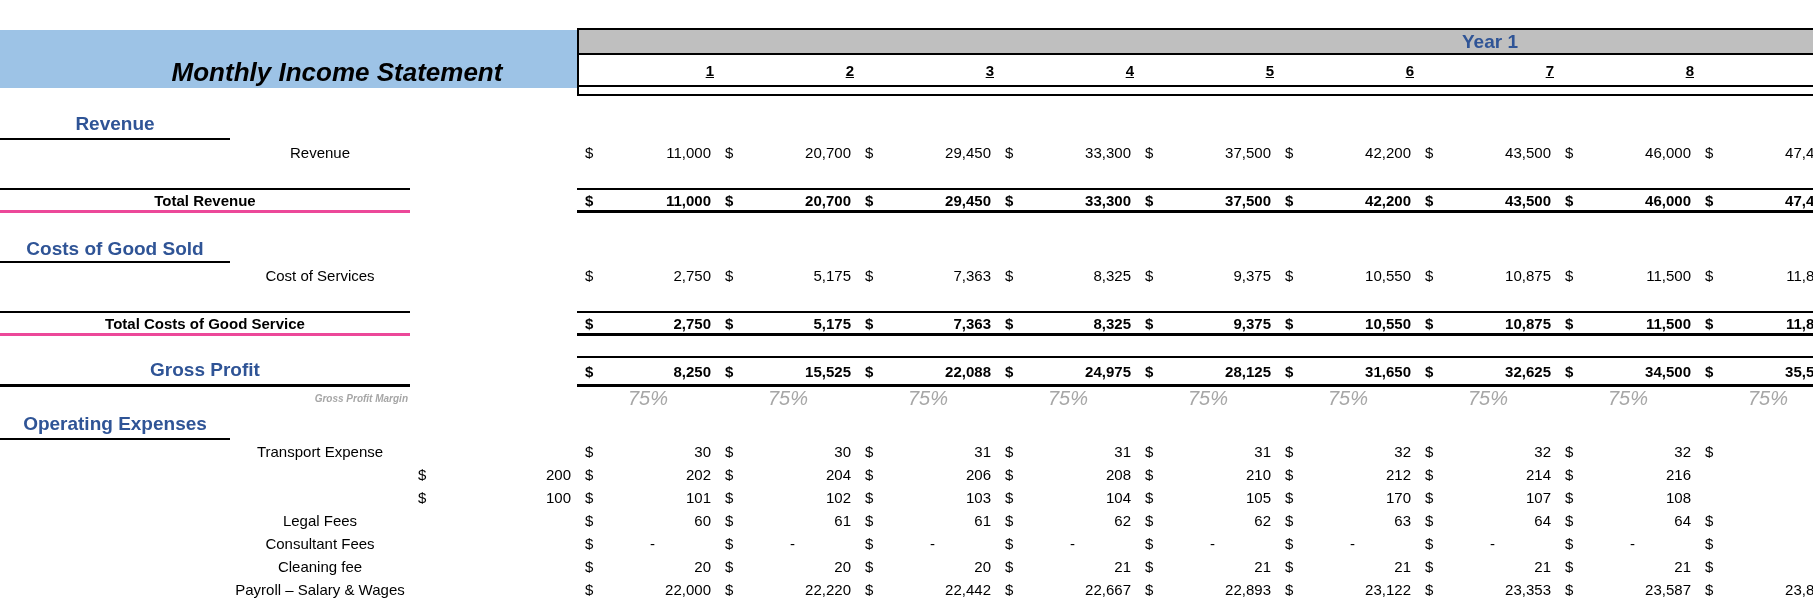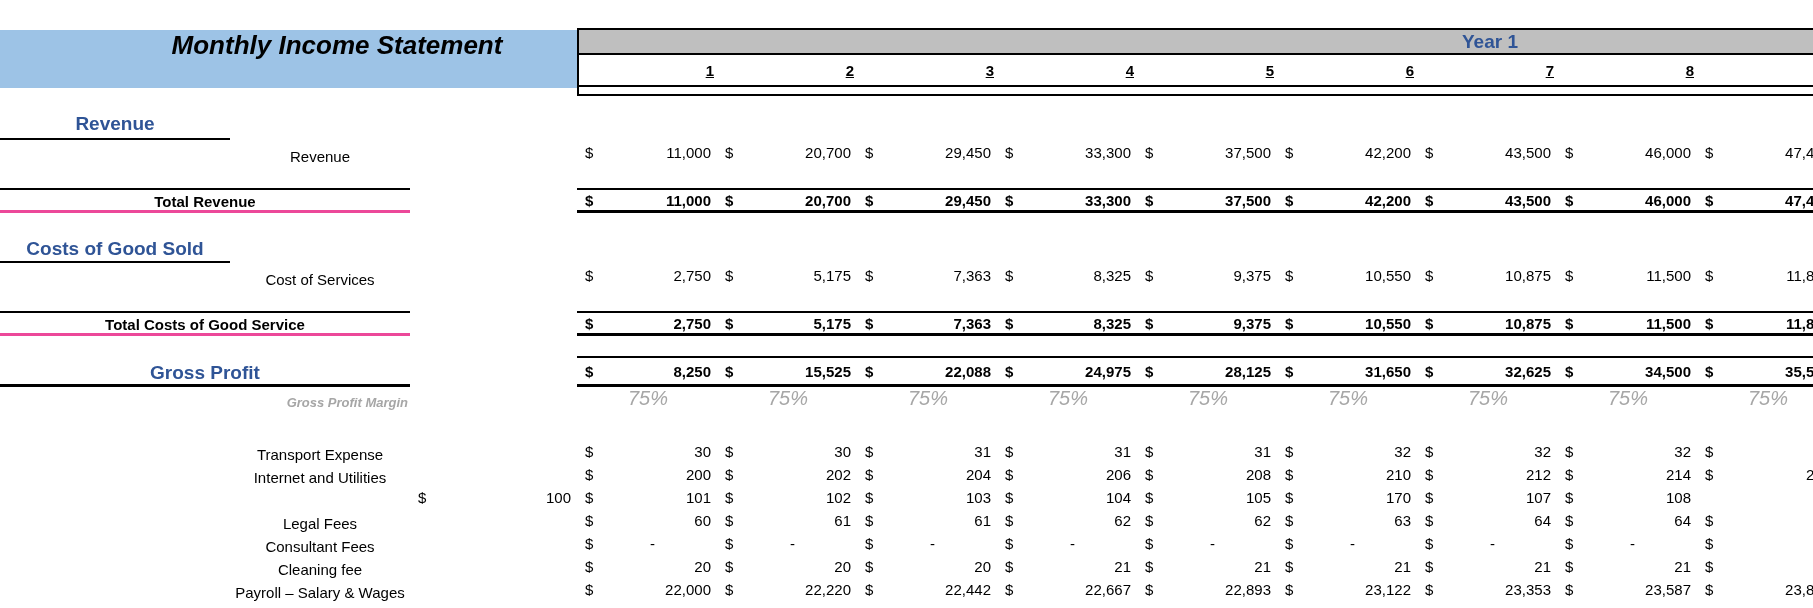--- a/index.html
+++ b/index.html
@@ -2,41 +2,41 @@
 <html style="--banner_blue: #9DC3E6; --header_blue: #2F5496; --band_gray: #BFBFBF; --muted_gray: #A6A6A6;"><head>
 <meta charset="utf-8">
 <style>
   * { margin:0; padding:0; box-sizing:border-box; }
   html,body { width:1813px; height:608px; overflow:hidden; background:#fff;
               font-family:"Liberation Sans", sans-serif; color:#000; }
 
   
   .banner { position:absolute; left:0; top:30px; width:674px; height:58px;
             background:var(--banner_blue,#9DC3E6);
-            display:flex; align-items:flex-start; justify-content:center; }
+            display:flex; align-items:flex-end; justify-content:center; }
   .banner .title { font-size:26px; font-weight:bold; font-style:italic; color:#000; }
 
   
   .hdr-box { position:absolute; left:577px; top:28px; width:1260px; height:68px;
              border:2px solid #000; background:#fff; }
   .year-band { position:relative; height:25px; background:var(--band_gray,#BFBFBF);
                border-bottom:2px solid #000; }
   .year-label { position:absolute; left:911px; top:1px; transform:translateX(-50%);
                 font-size:19px; font-weight:bold; color:var(--header_blue,#2F5496); }
   .hdr-row { display:grid; grid-template-columns:repeat(9,140px); height:32px;
              border-bottom:2px solid #000; }
   .hcell { display:flex; align-items:center; justify-content:flex-end; padding-right:5px; }
   .hcell .hnum { font-size:15px; font-weight:bold; text-decoration:underline; }
 
   
   .rows { position:absolute; left:0; top:96px; width:2100px; }
   .row  { display:grid; grid-template-columns:410px 167px repeat(9,140px);
           align-items:center; height:23px; }
 
-  .lbl { position:relative; height:100%; display:flex; align-items:flex-end; }
+  .lbl { position:relative; height:100%; display:flex; align-items:center; }
   .gap {}
 
   .cell { display:flex; align-items:center; justify-content:space-between;
           height:100%; padding:0 6px 0 8px; font-size:15px; }
   .cell .cur {}
   .cell .val { text-align:right; }
   .cell .val.dash { margin-right:56px; }
 
   
   .r-data { height:25px; }
@@ -61,21 +61,21 @@
   
   .r-gross { height:31px; }
   .r-gross .lbl { border-bottom:3px solid #000; justify-content:center;
                   color:var(--header_blue,#2F5496); font-weight:bold; font-size:19px; }
   .r-gross .cell { border-top:2px solid #000; border-bottom:3px solid #000; font-weight:bold; }
 
   
   .r-margin { height:23px; }
   .r-margin .lbl { justify-content:flex-end; padding-right:2px;
                    color:var(--muted_gray,#A6A6A6); font-weight:bold;
-                   font-style:italic; font-size:13px; }
+                   font-style:italic; font-size:10px; }
   .r-margin .cell { justify-content:center; color:var(--muted_gray,#A6A6A6);
                     font-style:italic; font-size:20px; }
 
   
   .rows > .row:nth-child(1)  { height:44px; padding-top:14px; }
   .rows > .row:nth-child(10) { height:20px; }
   .rows > .row:nth-child(13) { height:30px; }
 </style>
 </head>
 <body>
@@ -383,20 +383,23 @@
         <span class="val">75%</span>
       </div>
       <div class="cell">
         <span class="val">75%</span>
       </div>
       <div class="cell">
         <span class="val">75%</span>
       </div>
     </div>
     <div class="row r-section">
+      <div class="lbl">
+        <span class="hdr">Operating Expenses</span>
+      </div>
       <div class="gap"></div>
     </div>
     <div class="row r-expense">
       <div class="lbl">
         <span class="lbl-text">Transport Expense</span>
       </div>
       <div class="gap"></div>
       <div class="cell">
         <span class="cur">$</span>
         <span class="val">30</span>
@@ -427,23 +430,20 @@
       </div>
       <div class="cell">
         <span class="cur">$</span>
         <span class="val">32</span>
       </div>
       <div class="cell">
         <span class="cur">$</span>
       </div>
     </div>
     <div class="row r-expense">
-      <div class="lbl">
-        <span class="lbl-text">Internet and Utilities</span>
-      </div>
       <div class="gap"></div>
       <div class="cell">
         <span class="cur">$</span>
         <span class="val">200</span>
       </div>
       <div class="cell">
         <span class="cur">$</span>
         <span class="val">202</span>
       </div>
       <div class="cell">

